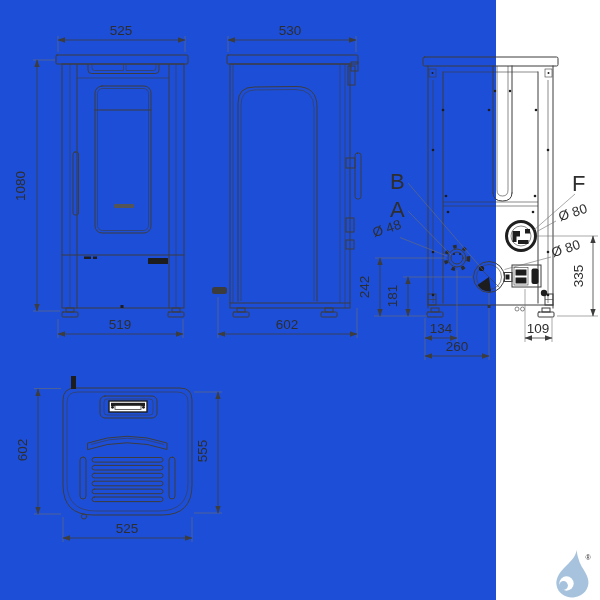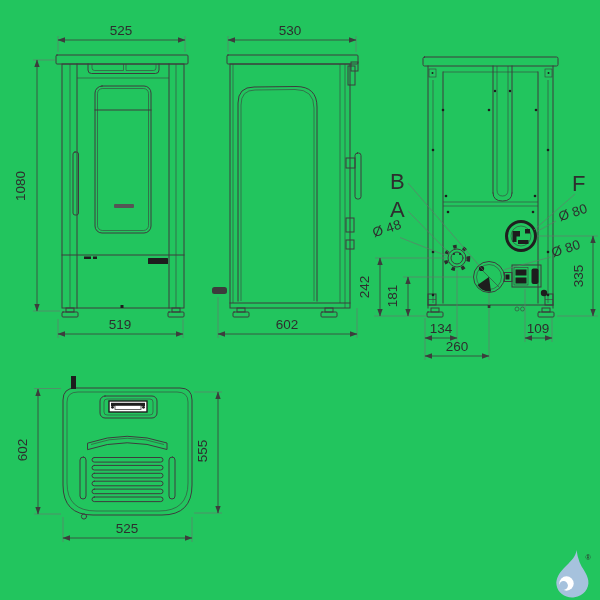--- a/index.html
+++ b/index.html
@@ -1,16 +1,16 @@
 <!DOCTYPE html>
 <html><head>
 <meta charset="utf-8">
 <style>
   html,body{margin:0;padding:0;background:#fff;}
-  #stage{width:600px;height:600px;position:relative;background:#22c55e;}
+  #stage{width:496px;height:600px;position:relative;background:#1d4ed8;}
   svg text{font-family:"Liberation Sans",sans-serif;fill:#2e2e2e;}
   .dt{font-size:13.5px;text-anchor:middle;}
   .lb{font-size:22px;}
   .rg{font-size:7px;text-anchor:middle;}
   .s{stroke:#3d3d3d;stroke-width:1;fill:none;stroke-linecap:square;}
   .t{stroke:#3d3d3d;stroke-width:0.6;fill:none;}
   .d{stroke:#3d3d3d;stroke-width:0.8;fill:none;}
   .e{stroke:#6e6e6e;stroke-width:0.6;fill:none;}
   .f{fill:#1d1d1d;stroke:none;}
   .g{fill:#555;stroke:none;}

